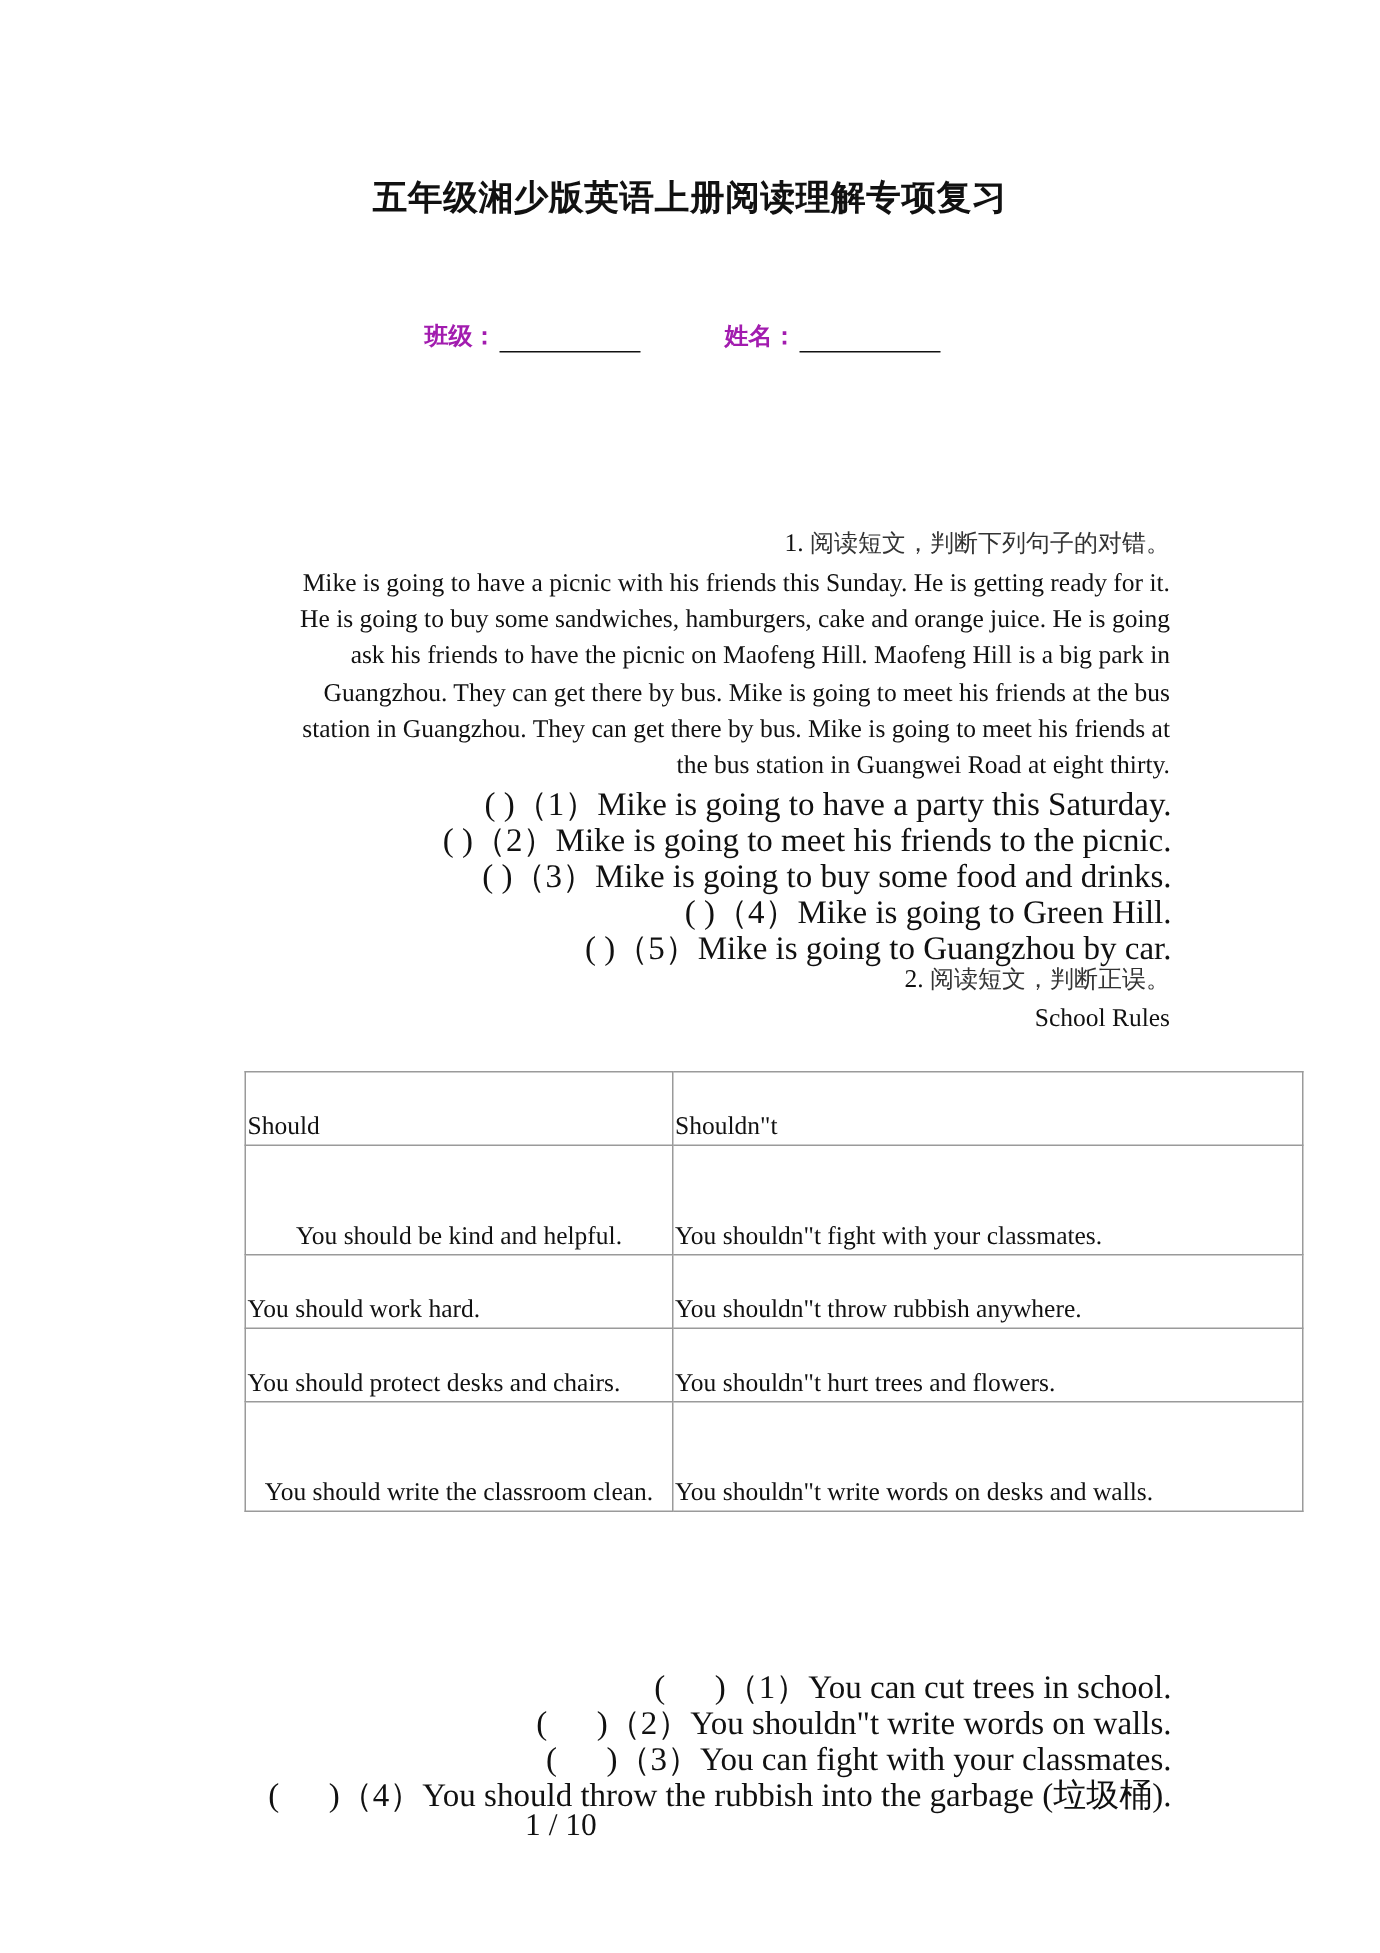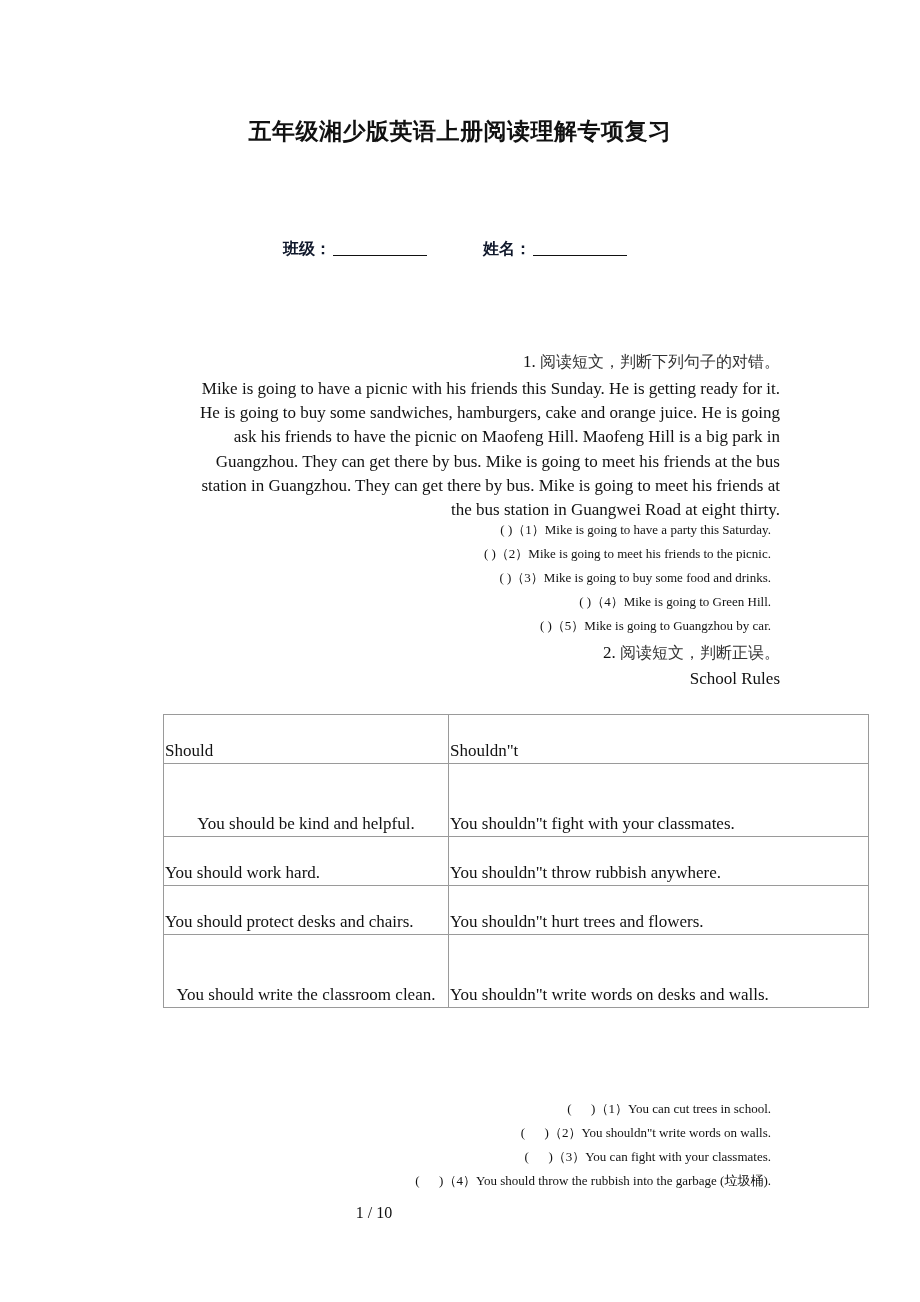--- a/index.html
+++ b/index.html
@@ -7,45 +7,45 @@
     width: 920px; height: 1302px; position: relative; overflow: hidden;
     font-family: "Liberation Serif", "DejaVu Serif", serif; color: #111;
   }
   .title {
     position: absolute; left: 0; width: 920px; top: 116px; text-align: center;
     font-family: "DejaVu Sans", "Liberation Sans", sans-serif;
     font-size: 23px; font-weight: bold; letter-spacing: 0.5px; color: #111;
   }
   .fields {
     position: absolute; top: 214px; left: 283px; font-size: 17px;
-    font-family: "DejaVu Sans", "Liberation Sans", sans-serif; color: #0f172a;
-    display: flex; align-items: flex-start; margin-top: 25px;
+    font-family: "DejaVu Sans", "Liberation Sans", sans-serif; color: #a21caf;
+    display: flex; align-items: flex-end;
   }
   .fields .lbl { font-weight: bold; font-size: 16px; }
   .fields .blank { display: inline-block; width: 94px; border-bottom: 1px solid #111; height: 16px; margin-left: 2px; }
   .fields .gap { width: 56px; }
   .right {
     position: absolute; right: 140px; text-align: right; font-size: 17px; line-height: 24px; white-space: nowrap;
   }
   .passage { position: absolute; right: 140px; top: 377px; width: 640px; text-align: right; font-size: 17px; line-height: 24.2px; }
   .passage span { display: block; white-space: nowrap; }
-  .q { position: absolute; right: 149px; white-space: nowrap; font-size: 13px; }
+  .q { position: absolute; right: 139px; white-space: nowrap; font-size: 22px; }
   table.rules {
     position: absolute; left: 163px; top: 714px; width: 706px;
     border-collapse: collapse; font-size: 17px; line-height: 24px;
   }
   table.rules td {
     border: 1px solid #9a9a9a; padding: 0 1px; vertical-align: bottom;
     color: #111;
   }
   table.rules td.c1 { width: 282px; }
   table.rules tr.h1 td { height: 48px; }
   table.rules tr.h2 td { height: 72px; vertical-align: bottom; }
   table.rules td.mid { vertical-align: middle; text-align: center; }
-  .footer { position: absolute; top: 1204px; left: 0; width: 748px; text-align: center; font-size: 16px; }
+  .footer { position: absolute; top: 1204px; left: 0; width: 748px; text-align: center; font-size: 21px; }
   .cn { font-family: "DejaVu Sans", "Liberation Sans", sans-serif; font-size: 16px; color: #333; }
 </style>
 </head>
 <body>
 
 <div class="title">五年级湘少版英语上册阅读理解专项复习</div>
 
 <div class="fields">
   <span class="lbl">班级：</span>
   <span class="blank"></span>

